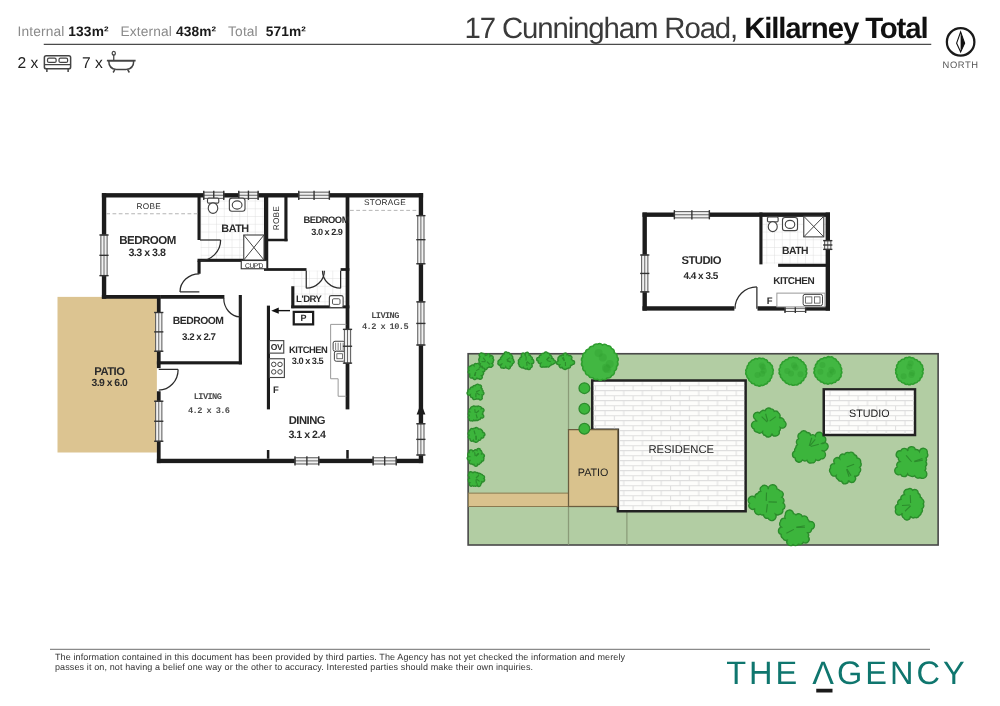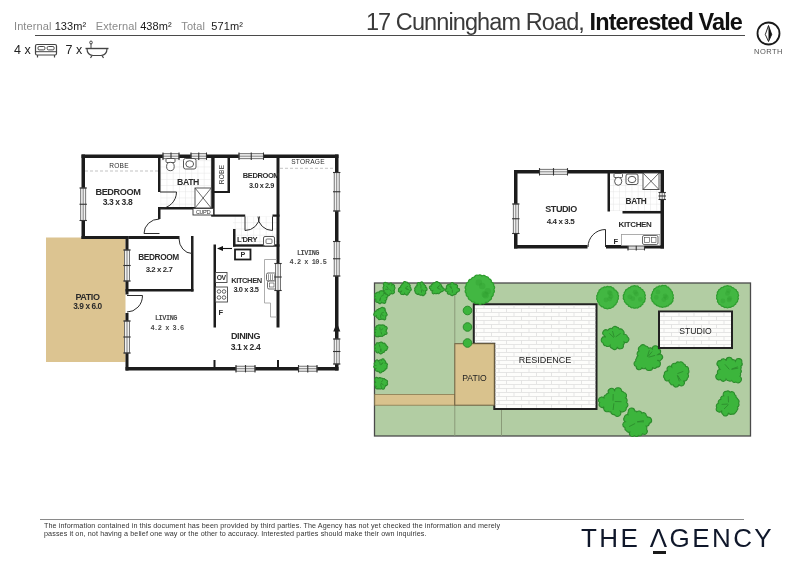--- a/index.html
+++ b/index.html
@@ -1,33 +1,33 @@
 <!DOCTYPE html>
 <html><head><meta charset="utf-8">
 <style>
  html,body{margin:0;padding:0;width:800px;height:565px;background:#ffffff;overflow:hidden}
  body{font-family:"Liberation Sans",sans-serif;position:relative}
  .hdr-gray{color:#8a8a8a}
- .hdr-num{color:#1a1a1a;font-weight:normal}
+ .hdr-num{color:#1a1a1a;font-weight:bold}
  #row1{position:absolute;left:14px;top:20px;font-size:11px;letter-spacing:0.1px}
  #title{position:absolute;right:58px;top:9px;font-size:23.5px;color:#3a3a3a;white-space:nowrap;letter-spacing:-0.9px}
  #title b{color:#111}
  #rule{position:absolute;left:35px;top:34.5px;width:710px;height:1.8px;background:#4a4a4a}
  #n4{position:absolute;left:14px;top:42.5px;font-size:12.5px;color:#222}
  #n2{position:absolute;left:65.5px;top:42.5px;font-size:12.5px;color:#222}
  #f-rule{position:absolute;left:40px;top:518.5px;width:704px;height:1.2px;background:#8a8a8a}
  #f-text{position:absolute;left:44px;top:522px;font-size:7.2px;color:#333;line-height:8px;letter-spacing:0.1px}
- #logo{position:absolute;left:581px;top:523px;font-size:26px;color:#0f172a;letter-spacing:2.4px;white-space:nowrap}
+ #logo{position:absolute;left:581px;top:523px;font-size:26px;color:#0f766e;letter-spacing:2.4px;white-space:nowrap}
  #logo-ul{position:absolute;left:652.5px;top:551px;width:13.5px;height:2.6px;background:#1a1a1a}
 </style></head>
 <body>
 <div id="row1"><span class="hdr-gray">Internal&nbsp;</span><span class="hdr-num">133m²</span><span class="hdr-gray">&nbsp;&nbsp;&nbsp;External&nbsp;</span><span class="hdr-num">438m²</span><span class="hdr-gray">&nbsp;&nbsp;&nbsp;Total&nbsp;&nbsp;</span><span class="hdr-num">571m²</span></div>
-<div id="title">17 Cunningham Road, <b>Interested Vale</b></div>
+<div id="title">17 Cunningham Road, <b>Killarney Total</b></div>
 <div id="rule"></div>
-<div id="n4">4 x</div>
+<div id="n4">2 x</div>
 <div id="n2">7 x</div>
 <div id="f-rule"></div>
 <div id="f-text">The information contained in this document has been provided by third parties. The Agency has not yet checked the information and merely<br>passes it on, not having a belief one way or the other to accuracy. Interested parties should make their own inquiries.</div>
 <div id="logo">THE ΛGENCY</div>
 <div id="logo-ul"></div>
 <svg width="800" height="565" viewBox="0 0 800 565" style="position:absolute;left:0;top:0">
 
 <defs>
  <pattern id="tile" width="6.2" height="6.2" patternUnits="userSpaceOnUse">
   <rect width="6.2" height="6.2" fill="#ffffff"></rect>

